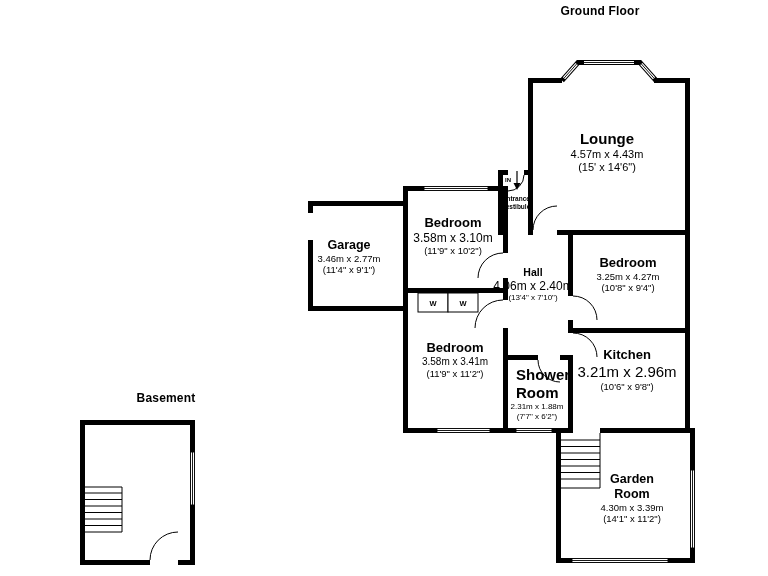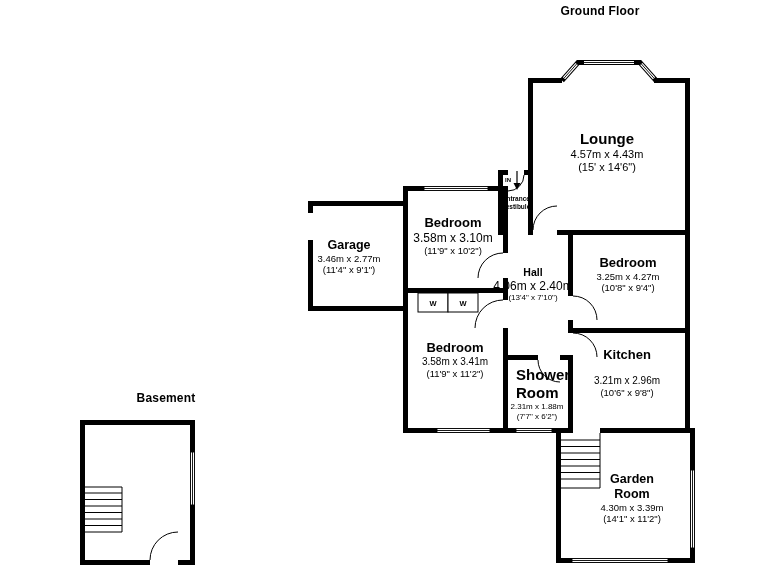--- a/index.html
+++ b/index.html
@@ -173,21 +173,21 @@
   </div>
 
   <div class="room-label" style="left:455px; top:340px;">
     <div class="rname" style="font-size:13px;">Bedroom</div>
     <div class="rdim" style="font-size:10px;">3.58m x 3.41m</div>
     <div class="rdim" style="font-size:9.5px;">(11'9" x 11'2")</div>
   </div>
 
   <div class="room-label" style="left:627px; top:347px;">
     <div class="rname" style="font-size:13px;text-align:center;">Kitchen</div>
-    <div class="rdim" style="font-size:10px;margin-top:12px;">3.21m x 2.96m</div>
+    <div class="rdim" style="font-size:15px;">3.21m x 2.96m</div>
     <div class="rdim" style="font-size:9.5px;">(10'6" x 9'8")</div>
   </div>
 
   <div class="room-label" style="left:537px; top:366px;">
     <div class="rname wrap" style="font-size:15px; width:42px;">Shower Room</div>
     <div class="rdim" style="font-size:8px;">2.31m x 1.88m</div>
     <div class="rdim" style="font-size:8px;">(7'7" x 6'2")</div>
   </div>
 
   <div class="room-label" style="left:632px; top:456px;">

